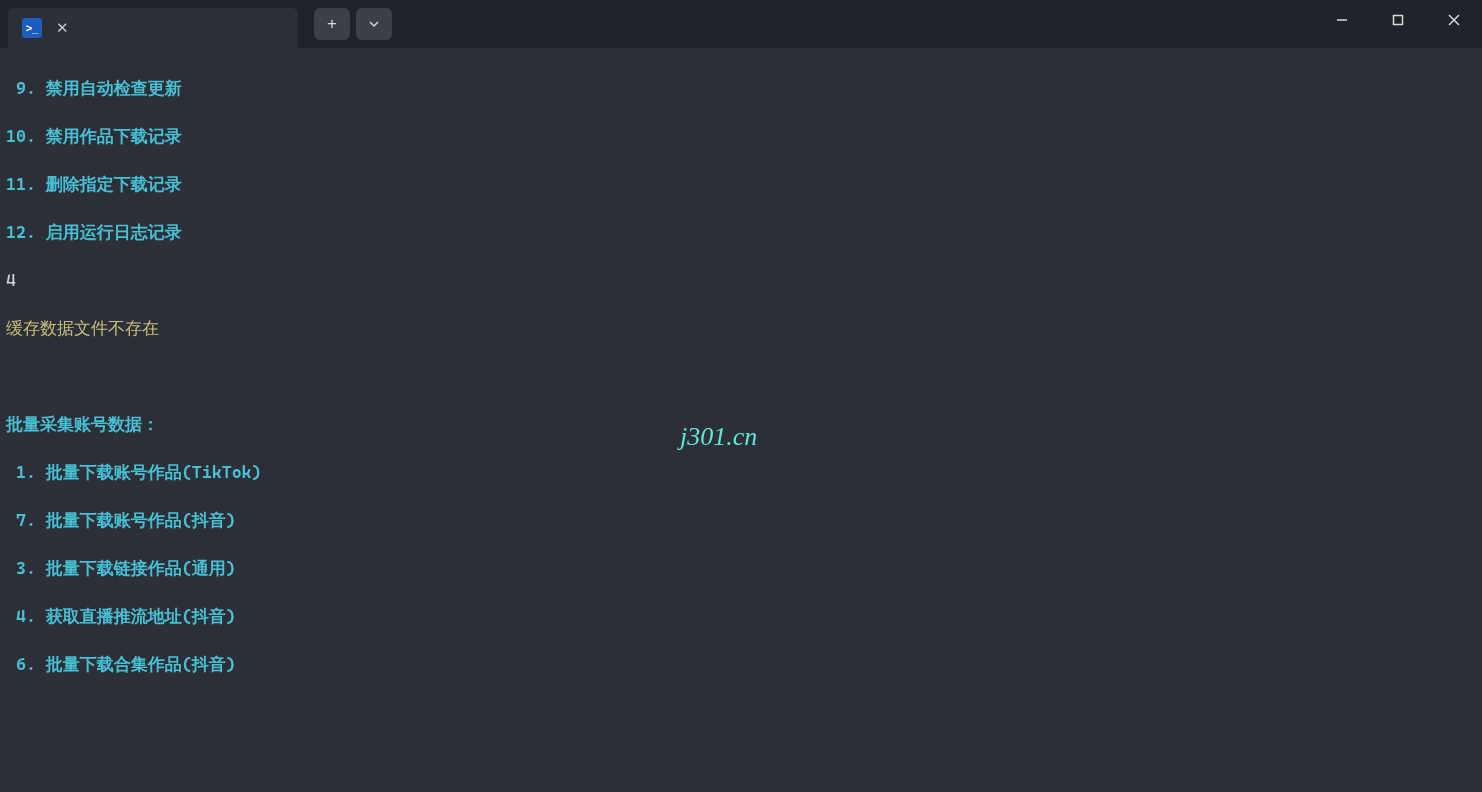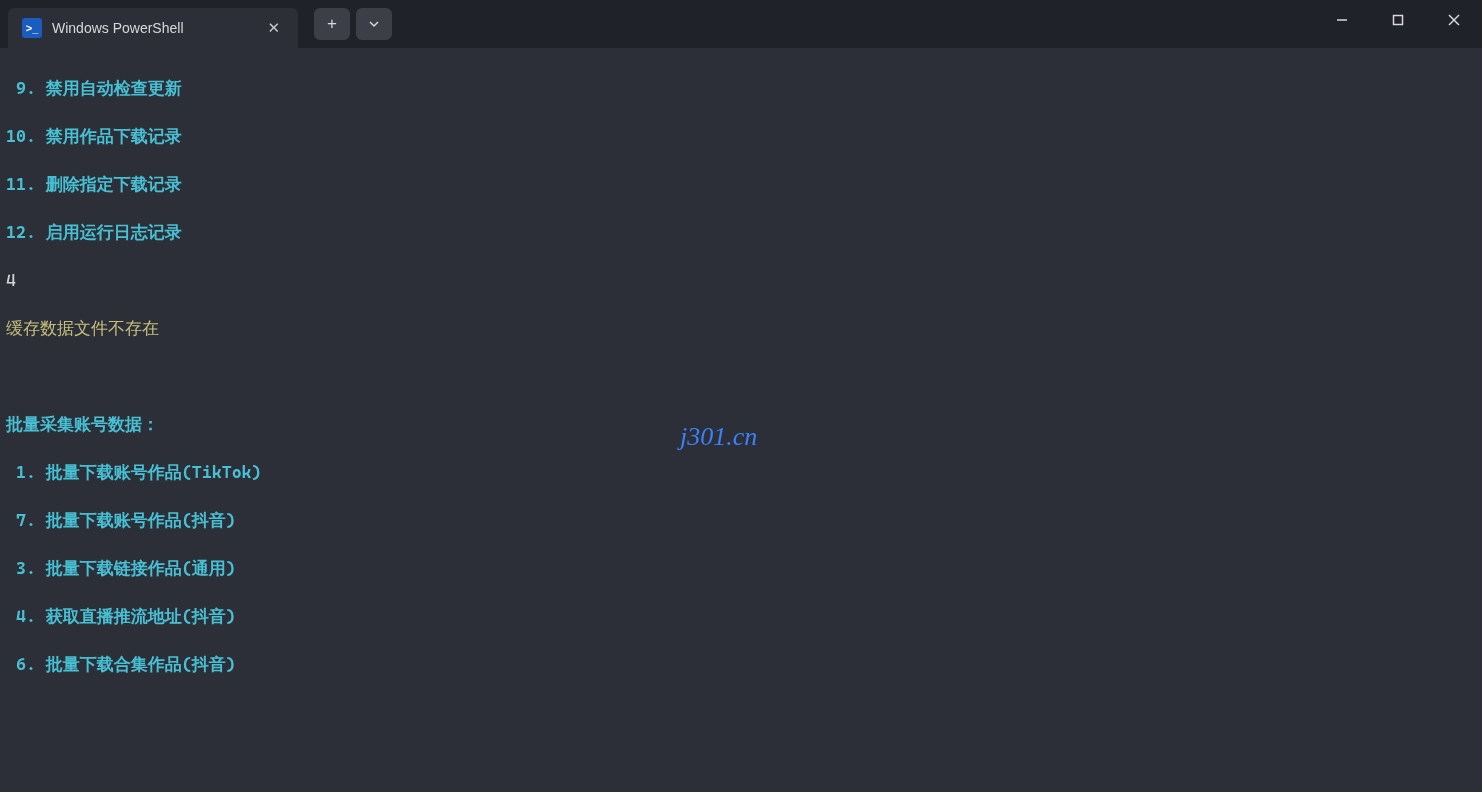--- a/index.html
+++ b/index.html
@@ -93,34 +93,33 @@
       position: relative;
     }
     .line { display: block; min-height: 24px; }
     .cyan { color: #47c0d4; font-weight: bold; }
     .yellow { color: #c6c07c; }
     .white { color: #d4d4d4; }
     .watermark {
       position: absolute;
       left: 680px;
       top: 377px;
-      color: #3b82f6;
+      color: #5eead4;
       font-family: Georgia, 'Times New Roman', serif;
       font-size: 26px;
       pointer-events: none;
       font-style: italic;
     }
   </style>
 </head>
 <body>
 
 <div class="titlebar">
   <div class="tab">
     <div class="ps-badge">&gt;_</div>
-    <span class="title">Windows PowerShell</span>
     <span class="close">✕</span>
   </div>
   <div class="tab-controls">
     <div class="tab-btn plus">+</div>
     <div class="tab-btn chev">
       <svg width="12" height="12" viewBox="0 0 12 12">
           <path d="M2 4 l4 4 l4 -4" stroke="#d8d8d8" stroke-width="1.5" fill="none"></path>
         </svg>
     </div>
   </div>

